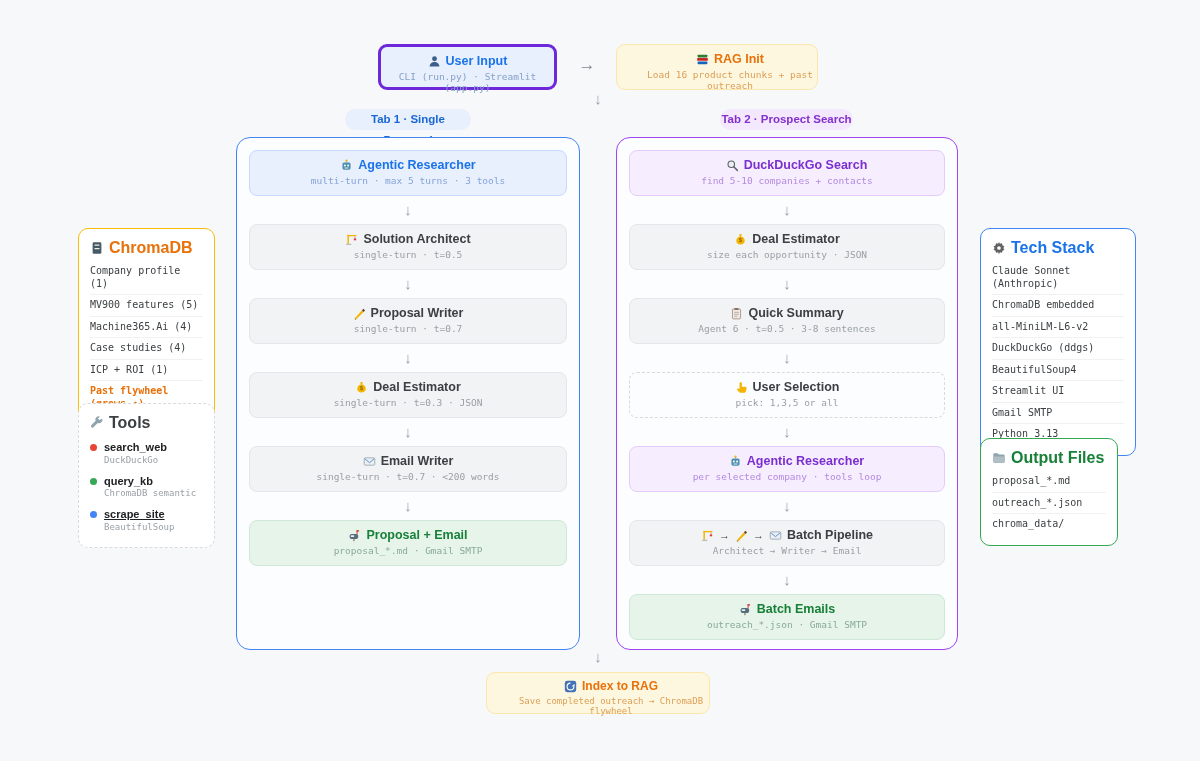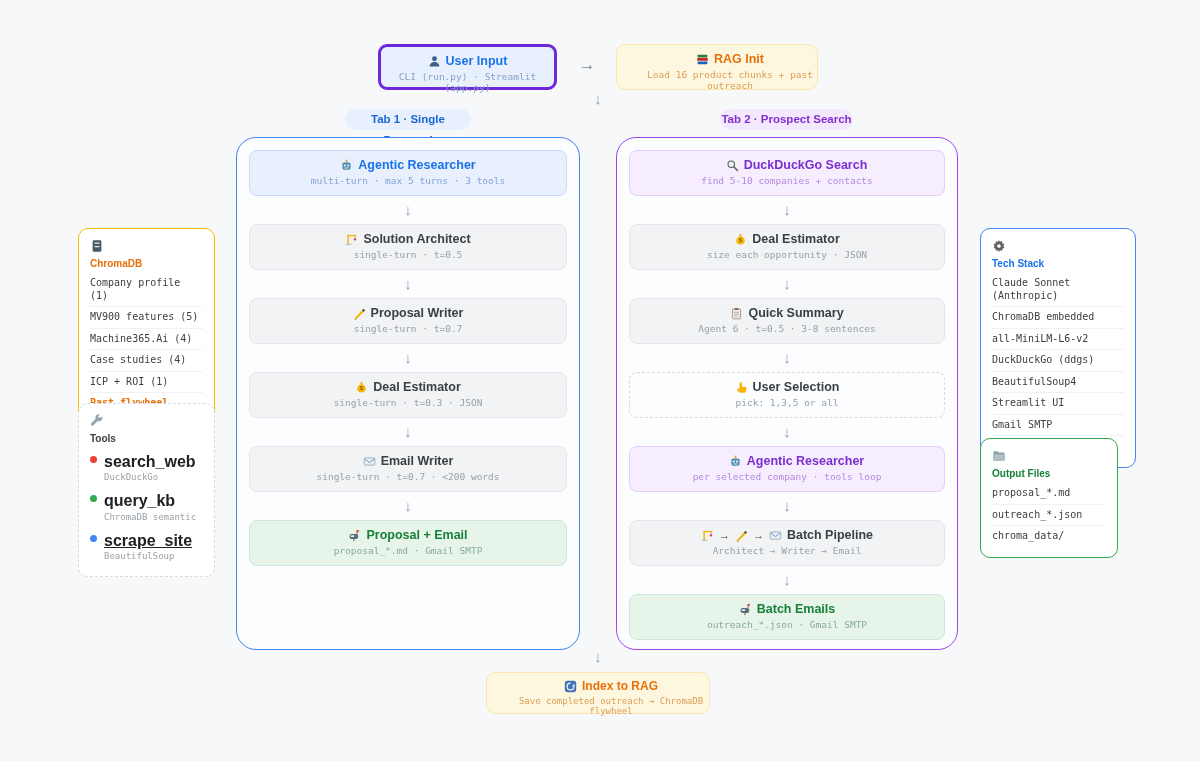--- a/index.html
+++ b/index.html
@@ -27,21 +27,21 @@
   
   .pill {
     position:absolute; height:21px; line-height:21px; border-radius:11px;
     font-size:11.5px; font-weight:bold; text-align:center;
   }
   .pill-blue   { background:#e8f0fe; color:#1967d2; }
   .pill-purple { background:#f3e8fd; color:#8430ce; }
 
   
   .flow {
-    position:absolute; top:137px; height:513px; border-radius:20px;
+    position:absolute; top:137px; height:513px; border-radius:14px;
     background:#fcfdff; padding:12px;
   }
   .flow-blue   { border:1.5px solid #4285f4; }
   .flow-purple { border:1.5px solid #a142f4; }
 
   .node {
     height:46px; border-radius:8px; text-align:center; padding-top:7px;
   }
   .node .t { font-size:12.5px; font-weight:bold; display:flex; justify-content:center; align-items:center; gap:5px; }
   .node .s { font-family:"DejaVu Sans Mono", monospace; font-size:9.5px; margin-top:3px; }
@@ -54,40 +54,40 @@
   .n-green  { background:#e6f4ea; border:1px solid #cde8d6; }
   .n-green .t { color:#188038; } .n-green .s { color:#8aab96; }
   .n-dashed { background:#fcfdff; border:1.5px dashed #d8dadd; }
   .n-dashed .t { color:#3c4043; } .n-dashed .s { color:#9aa0a6; }
 
   .flow .varrow { height:28px; line-height:28px; text-align:center; color:#9aa0a6; font-size:15px; }
   .seqarrow { font-size:11px; font-weight:bold; color:#3c4043; }
 
   
   .panel { position:absolute; background:#ffffff; border-radius:10px; padding:10px 11px; }
-  .panel .head { display:flex; align-items:flex-start; gap:5px; font-size:10px; font-weight:bold; margin-bottom:4px;flex-direction:column; }
+  .panel .head { display:flex; align-items:center; gap:5px; font-size:16px; font-weight:bold; margin-bottom:4px; }
   .panel .item {
     font-family:"DejaVu Sans Mono", monospace; font-size:10px; color:#3c4043;
     padding:4px 0; border-bottom:1px solid #f0f1f2; line-height:1.25;
   }
   .panel .item:last-child { border-bottom:none; }
   .panel .item.hl { color:#e8710a; font-weight:bold; border-bottom:none; }
   .p-orange { border:1.5px solid #fbbc04; }
   .p-orange .head { color:#e8710a; }
   .p-dashed { border:1.5px dashed #d8dadd; }
   .p-dashed .head { color:#3c4043; }
   .p-blue   { border:1.5px solid #4285f4; }
   .p-blue .head { color:#1a73e8; }
   .p-green  { border:1.5px solid #34a853; }
   .p-green .head { color:#188038; }
 
   .tool-row { display:flex; gap:7px; padding:5px 0; }
   .dot { width:7px; height:7px; border-radius:50%; margin-top:3px; flex:none; }
   .dot-red { background:#ea4335; } .dot-green { background:#34a853; } .dot-blue { background:#4285f4; }
-  .tool-name { font-size:16px; font-weight:bold; color:#202124; line-height:1.15; }
+  .tool-name { font-size:11px; font-weight:bold; color:#202124; line-height:1.15; }
   .tool-sub  { font-family:"DejaVu Sans Mono", monospace; font-size:9px; color:#9aa0a6; margin-top:1px; }
 
   .ic svg { width:13px; height:13px; display:block; }
   .ic { display:inline-flex; }
   .head .ic svg { width:14px; height:14px; }
 </style>
 </head>
 <body>
 
 <div class="canvas">

